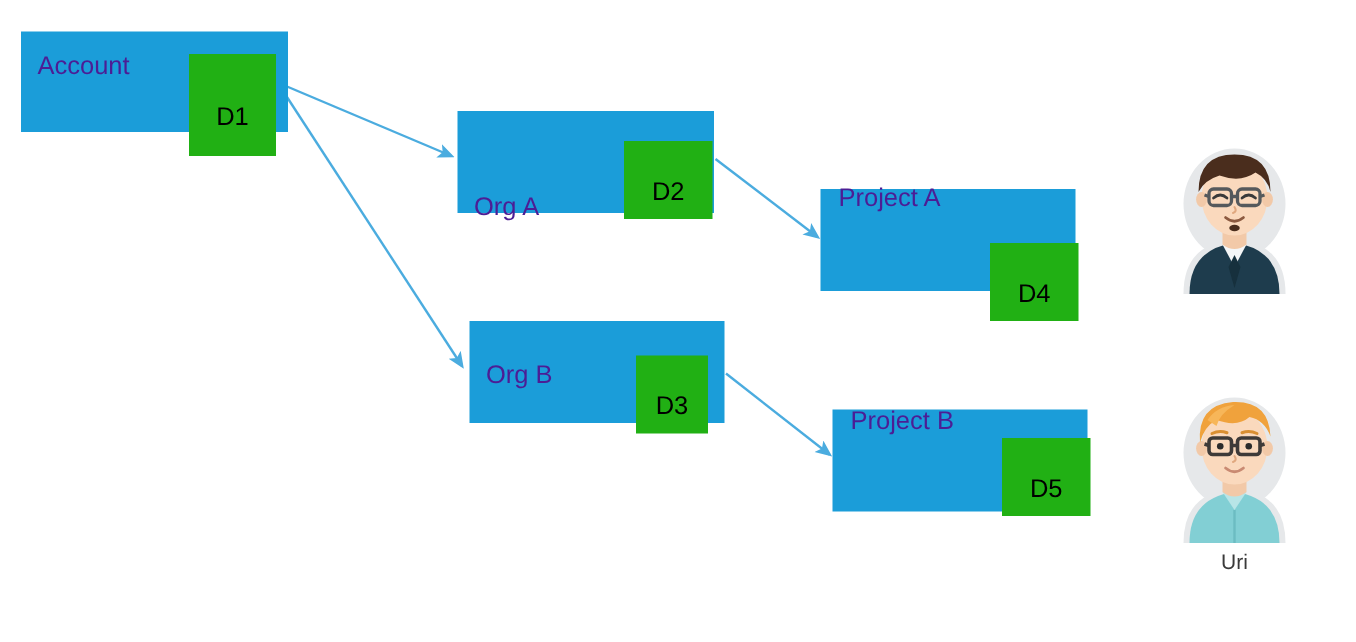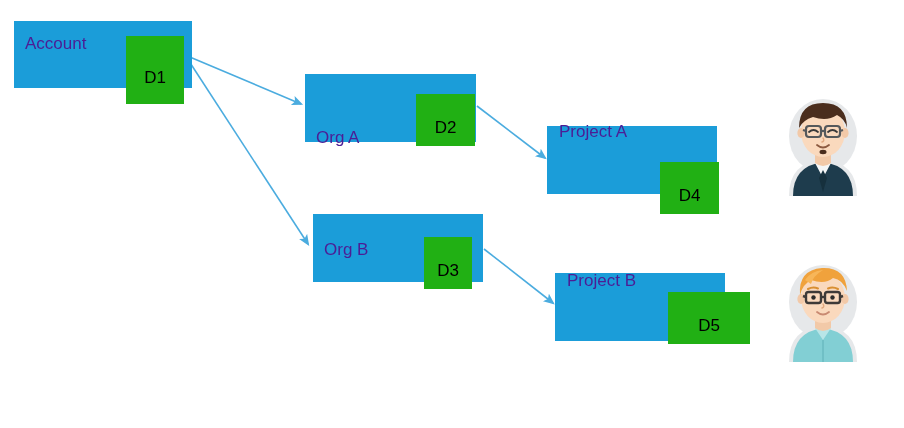--- a/index.html
+++ b/index.html
@@ -118,21 +118,21 @@
     <div class="node-main" style="left:547px; top:126px; width:170px; height:68px;"></div>
     <div class="node-label" style="left:559px; top:123px;">Project A</div>
     <div class="node-badge" style="left:660px; top:145px; width:59px; height:52px;margin-top:17px;">
       <span>D4</span>
     </div>
   </div>
 
   <div class="node">
     <div class="node-main" style="left:555px; top:273px; width:170px; height:68px;"></div>
     <div class="node-label" style="left:567px; top:272px;">Project B</div>
-    <div class="node-badge" style="left:668px; top:292px; width:82px; height:52px;text-align:center;">
+    <div class="node-badge" style="left:668px; top:292px; width:59px; height:52px;text-align:center;">
       <span>D5</span>
     </div>
   </div>
 
   <div class="avatar-group" style="left:768px; top:92px;">
     <svg class="avatar-svg" width="96" height="104" viewBox="0 0 96 104">
 
       <ellipse cx="48" cy="44" rx="34" ry="37" fill="#e6e8ea"></ellipse>
       <path d="M14 104 Q14 70 48 68 Q82 70 82 104 Z" fill="#e6e8ea"></path>
 
@@ -201,15 +201,16 @@
         <line x1="65" y1="39" x2="68" y2="38"></line>
       </g>
 
       <circle cx="38.5" cy="39.5" r="2.2" fill="#2b2b2b"></circle>
       <circle cx="57.5" cy="39.5" r="2.2" fill="#2b2b2b"></circle>
 
       <path d="M48 46 q2 3 -1 4" fill="none" stroke="#e0a87f" stroke-width="1.4" stroke-linecap="round"></path>
 
       <path d="M42 54 q6 5 12 0" fill="none" stroke="#c98a72" stroke-width="1.8" stroke-linecap="round"></path>
     </svg>
+    <span class="avatar-name">Uri</span>
   </div>
 
 </div>
 
 </body></html>

